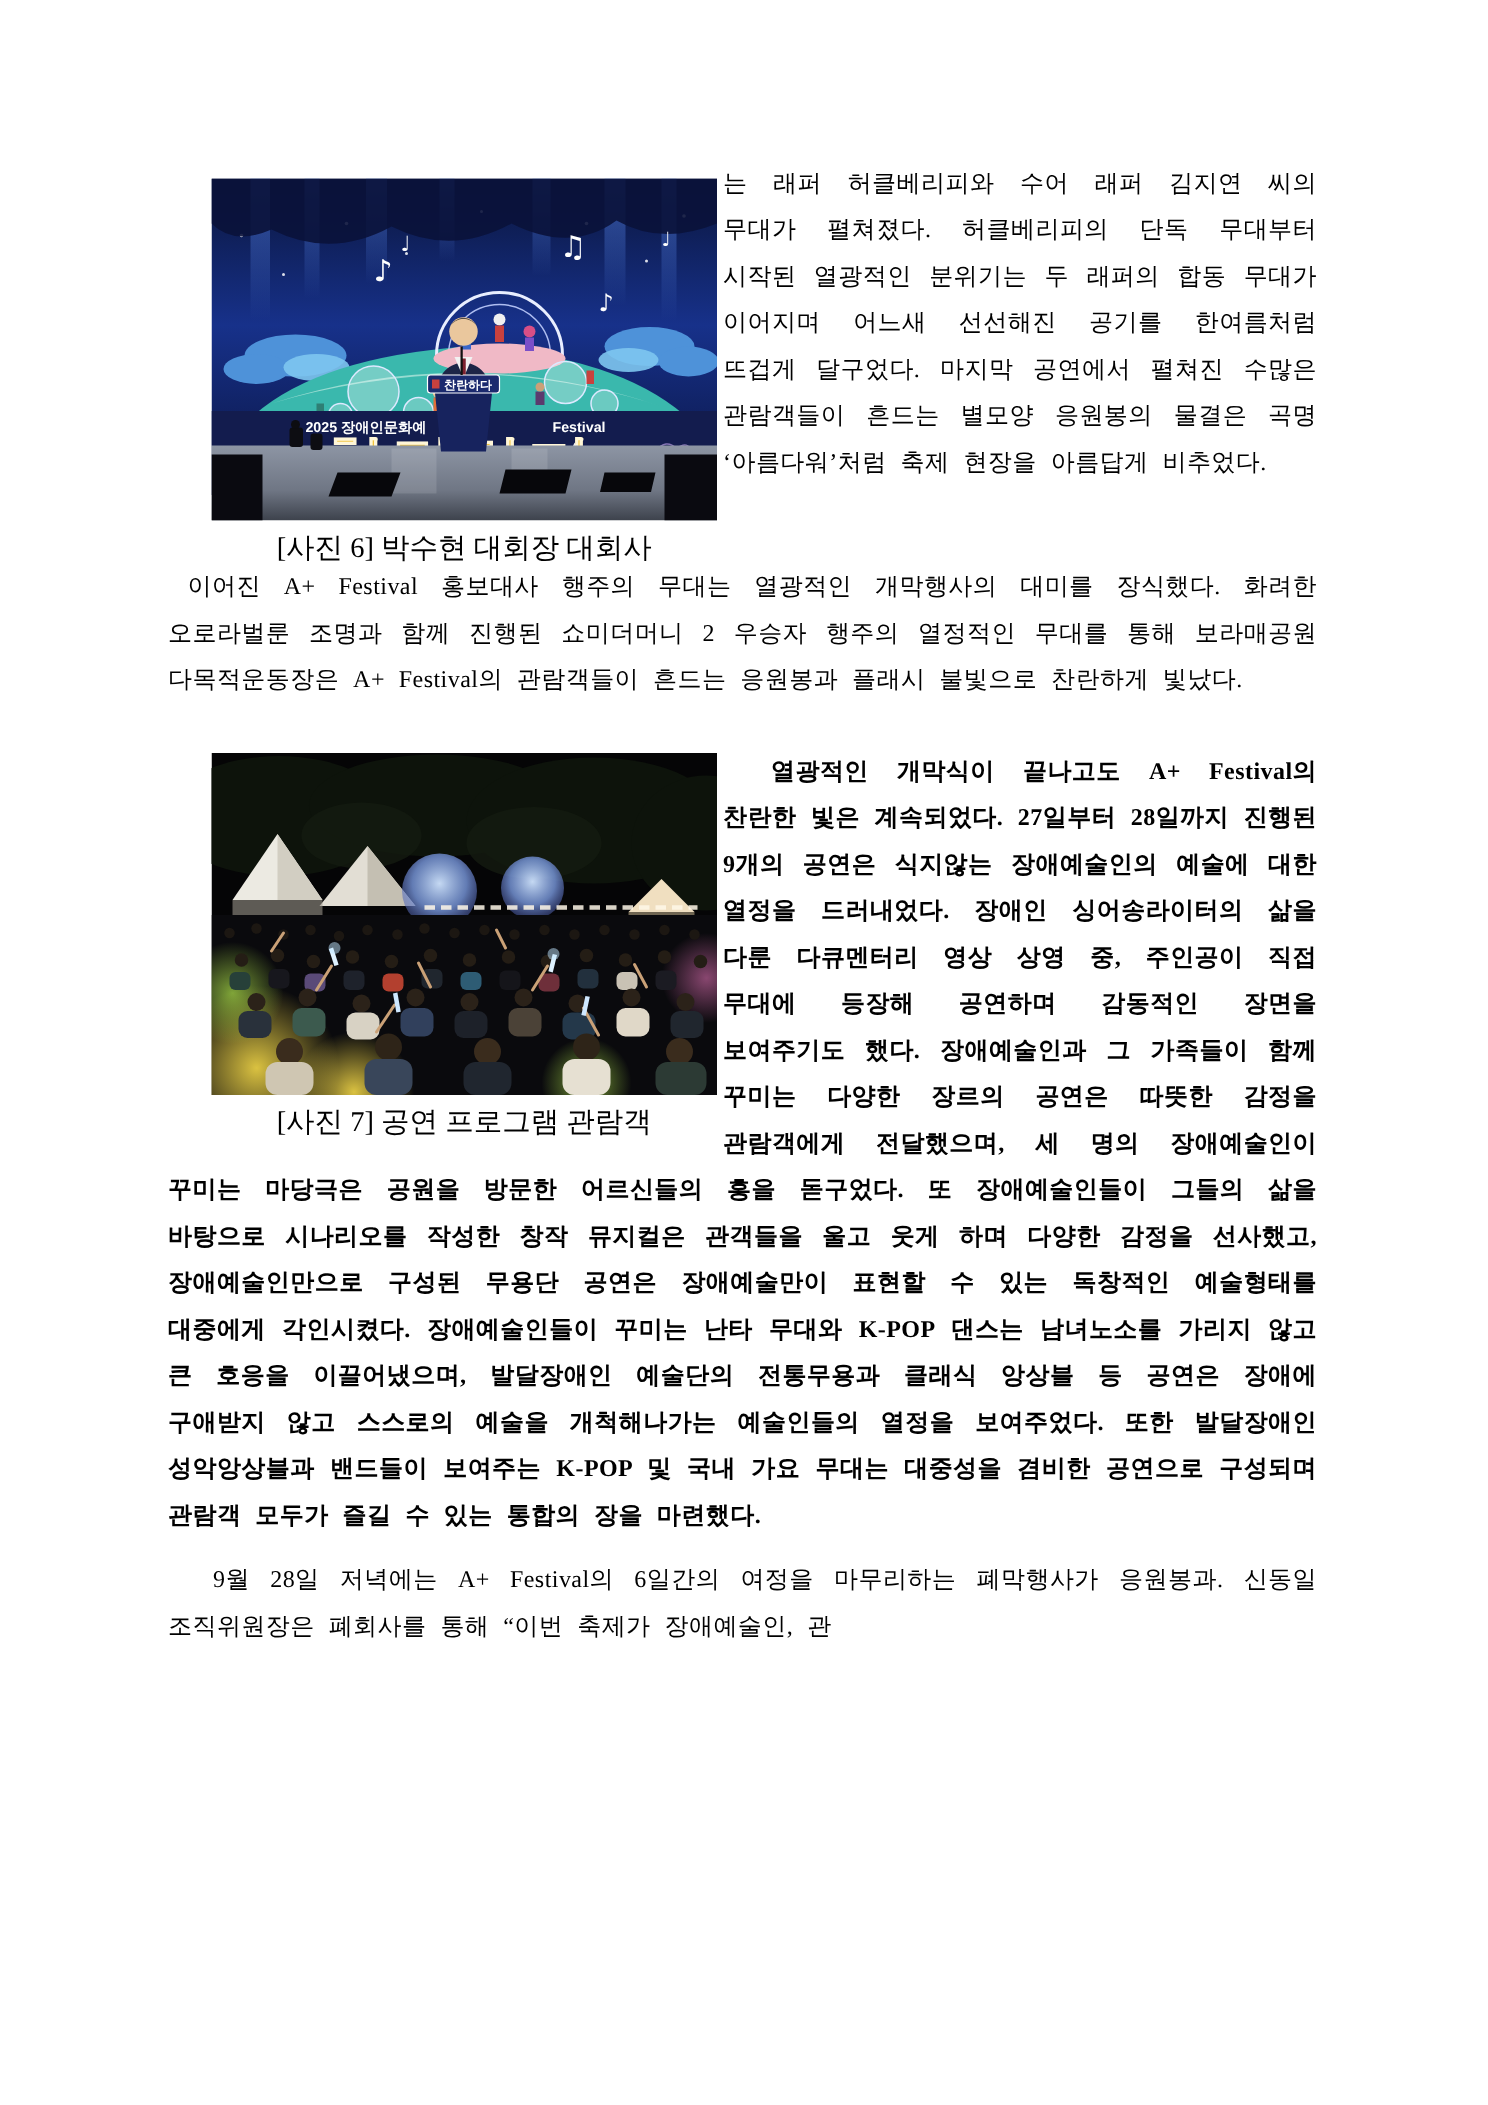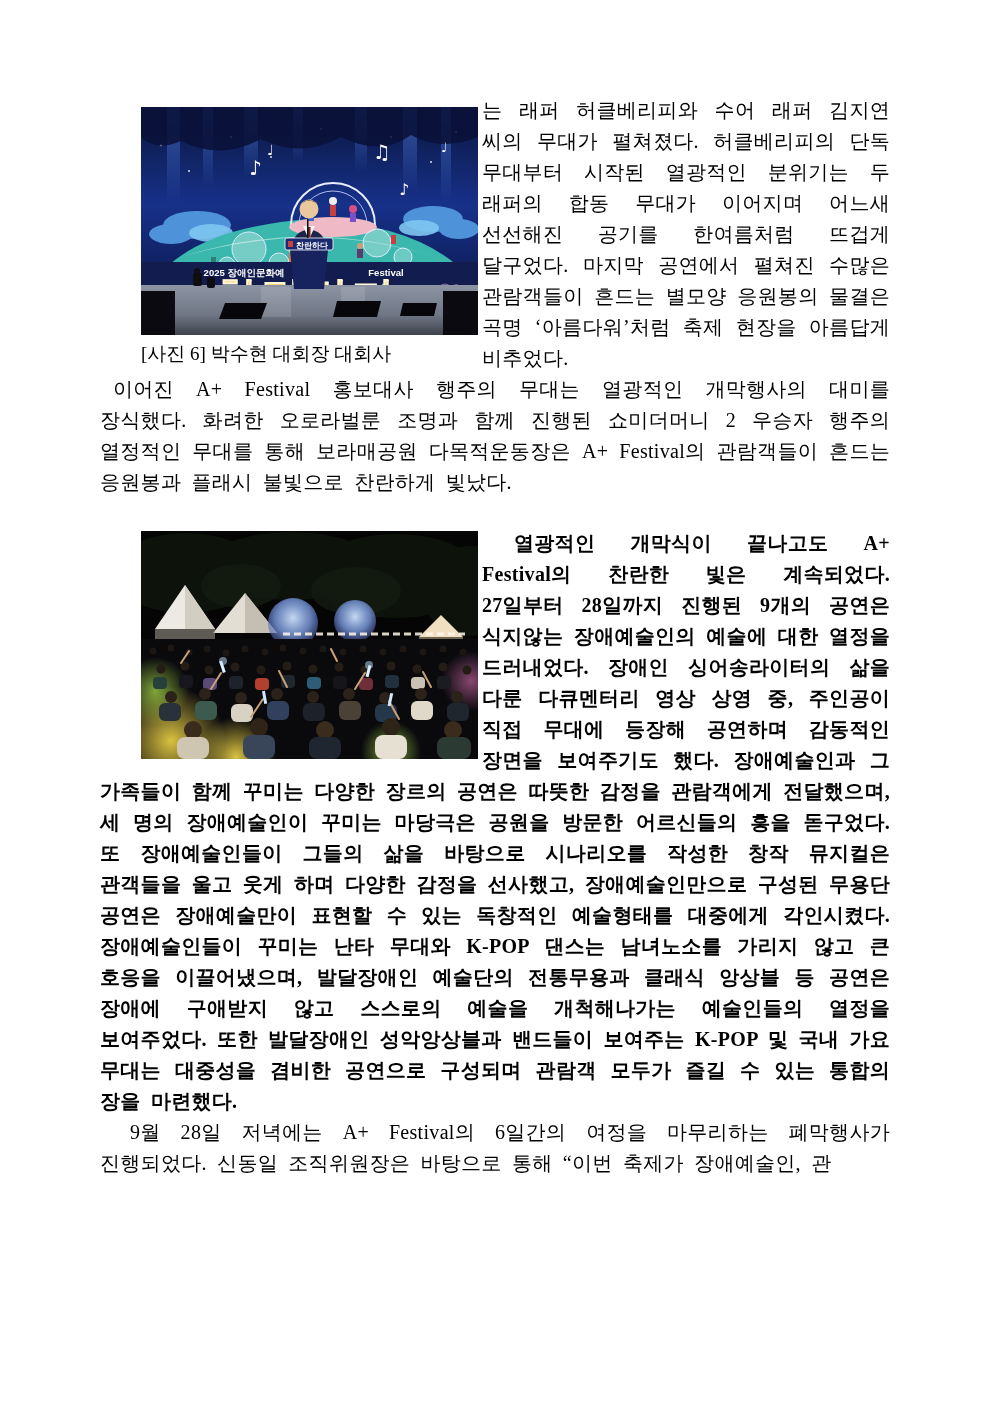--- a/index.html
+++ b/index.html
@@ -9,22 +9,22 @@
     background:#ffffff;
     overflow:hidden;
     font-family:"Liberation Serif","DejaVu Serif",serif;
     color:#000000;
   }
   .content{
     box-sizing:border-box;
     padding:95px 102px 0 100px;
   }
   p.body-text{
-    margin:0;
-    font-size:20px;
+    margin:12px;
+    font-size:16px;
     line-height:31px;
     text-align:justify;
     word-break:keep-all;
     word-spacing:5px;
     letter-spacing:0.3px;
   }
   .section{position:relative;}
   .figure{
     float:left;
     width:337px;
@@ -32,20 +32,21 @@
   }
   .figure.second{margin-top:3px;}
   .figure .photo{
     display:block;
     width:337px;height:228px;
   }
   .figure .caption{
     margin-top:8px;
     font-size:19px;
     line-height:21px;
+    text-align:center;
     white-space:nowrap;
   }
   .after-figure{clear:both;margin-top:12px;}
   .section-2{margin-top:30px;}
   .closing{margin-top:32px;}
   .indent-sm{text-indent:13px;}
   .indent-md{text-indent:30px;}
   .indent-lg{text-indent:32px;font-weight:bold;}
 </style>
 </head>
@@ -363,21 +364,22 @@
 
           <g>
             <rect x="80" y="130" width="3" height="12" fill="#dff2ff" transform="rotate(-18 81 136)"></rect>
             <rect x="226" y="134" width="3" height="12" fill="#dff2ff" transform="rotate(14 227 140)"></rect>
             <rect x="122" y="160" width="3" height="13" fill="#cfe8ff" transform="rotate(-10 123 166)"></rect>
             <rect x="248" y="162" width="3" height="13" fill="#cfe8ff" transform="rotate(12 249 168)"></rect>
             <circle cx="82" cy="130" r="4" fill="#bfe6ff" opacity="0.5"></circle>
             <circle cx="228" cy="134" r="4" fill="#bfe6ff" opacity="0.5"></circle>
           </g>
         </svg>
+        <div class="caption">[사진 7] 공연 프로그램 관람객</div>
       </div>
 
       <p class="body-text indent-lg">열광적인 개막식이 끝나고도 A+ Festival의 찬란한 빛은 계속되었다. 27일부터 28일까지 진행된 9개의 공연은 식지않는 장애예술인의 예술에 대한 열정을 드러내었다. 장애인 싱어송라이터의 삶을 다룬 다큐멘터리 영상 상영 중, 주인공이 직접 무대에 등장해 공연하며 감동적인 장면을 보여주기도 했다. 장애예술인과 그 가족들이 함께 꾸미는 다양한 장르의 공연은 따뜻한 감정을 관람객에게 전달했으며, 세 명의 장애예술인이 꾸미는 마당극은 공원을 방문한 어르신들의 흥을 돋구었다. 또 장애예술인들이 그들의 삶을 바탕으로 시나리오를 작성한 창작 뮤지컬은 관객들을 울고 웃게 하며 다양한 감정을 선사했고, 장애예술인만으로 구성된 무용단 공연은 장애예술만이 표현할 수 있는 독창적인 예술형태를 대중에게 각인시켰다. 장애예술인들이 꾸미는 난타 무대와 K-POP 댄스는 남녀노소를 가리지 않고 큰 호응을 이끌어냈으며, 발달장애인 예술단의 전통무용과 클래식 앙상블 등 공연은 장애에 구애받지 않고 스스로의 예술을 개척해나가는 예술인들의 열정을 보여주었다. 또한 발달장애인 성악앙상블과 밴드들이 보여주는 K-POP 및 국내 가요 무대는 대중성을 겸비한 공연으로 구성되며 관람객 모두가 즐길 수 있는 통합의 장을 마련했다.</p>
     </div>
 
-    <p class="body-text closing indent-md" style="clear:both;">9월 28일 저녁에는 A+ Festival의 6일간의 여정을 마무리하는 폐막행사가 진행되었다. 신동일 조직위원장은 바탕으로 통해 “이번 축제가 장애예술인, 관</p>
+    <p class="body-text closing indent-md" style="clear:both;">9월 28일 저녁에는 A+ Festival의 6일간의 여정을 마무리하는 폐막행사가 응원봉과. 신동일 조직위원장은 폐회사를 통해 “이번 축제가 장애예술인, 관</p>
 
   </div>
 </div>
 
 </body></html>

